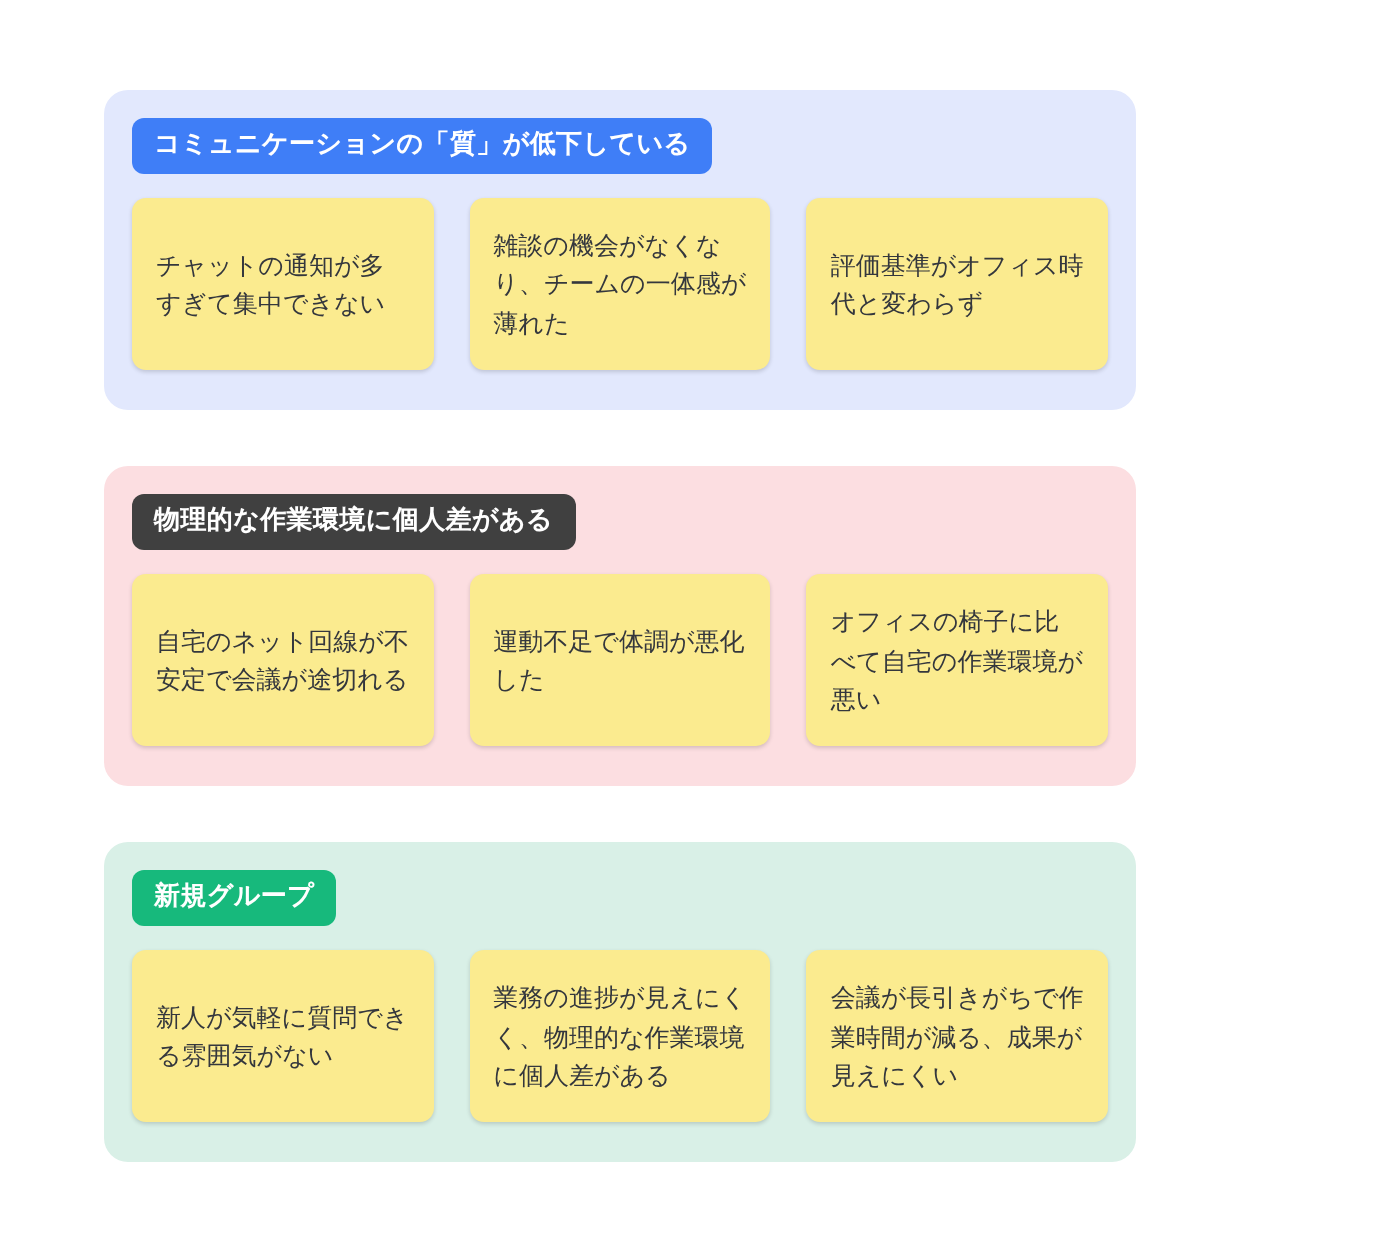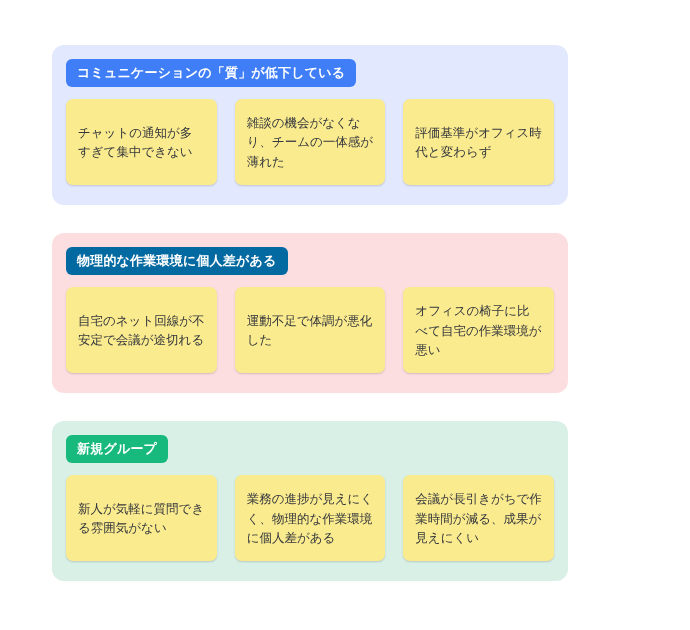--- a/index.html
+++ b/index.html
@@ -42,21 +42,21 @@
     border-radius: 6px;
     color: #ffffff;
     font-size: 13px;
     font-weight: bold;
     line-height: 1;
     padding: 7px 11px 8px 11px;
     letter-spacing: 0.2px;
     white-space: nowrap;
   }
   .badge.blue  { background: #3f7ef7; }
-  .badge.pink  { background: #0369a1; }
+  .badge.pink  { background: #404040; }
   .badge.green { background: #17b97c; }
 
   .cards {
     display: flex;
     align-items: stretch;
     gap: 18px;
   }
   .card {
     flex: 1 1 0;
     min-width: 0;

